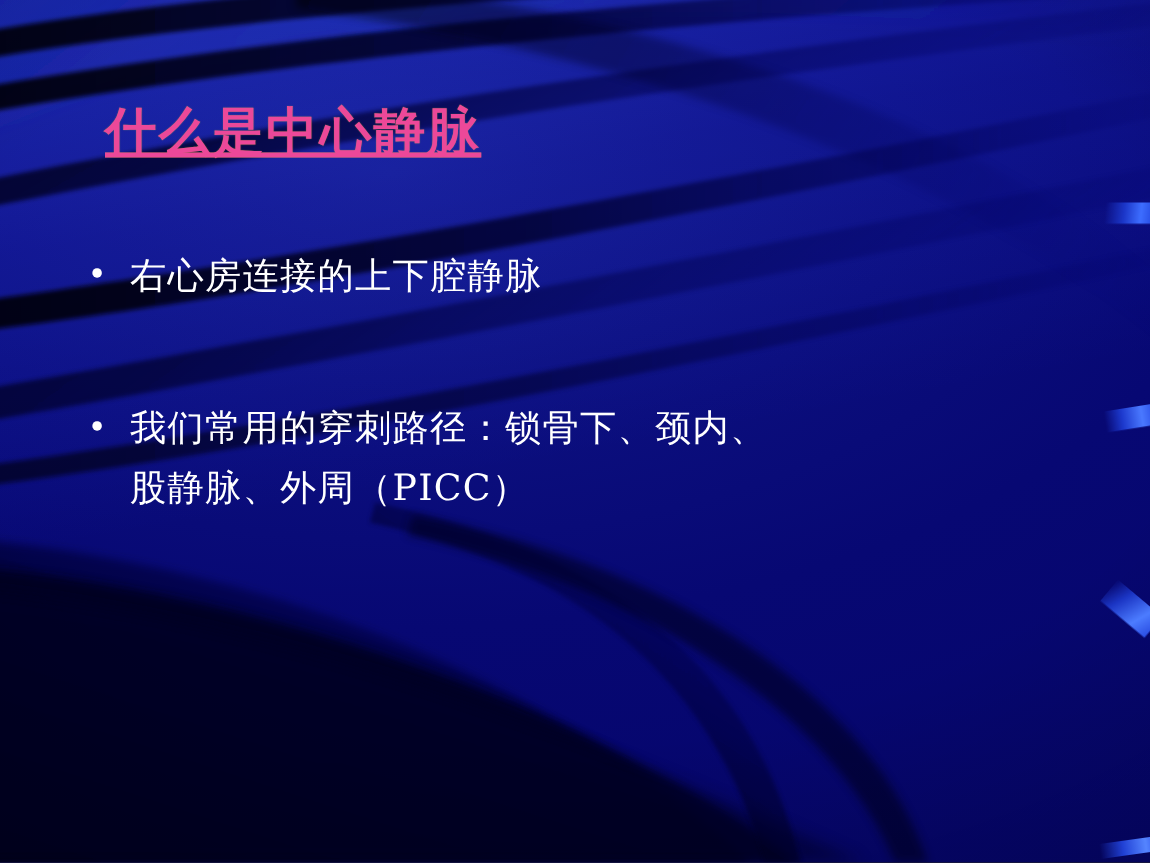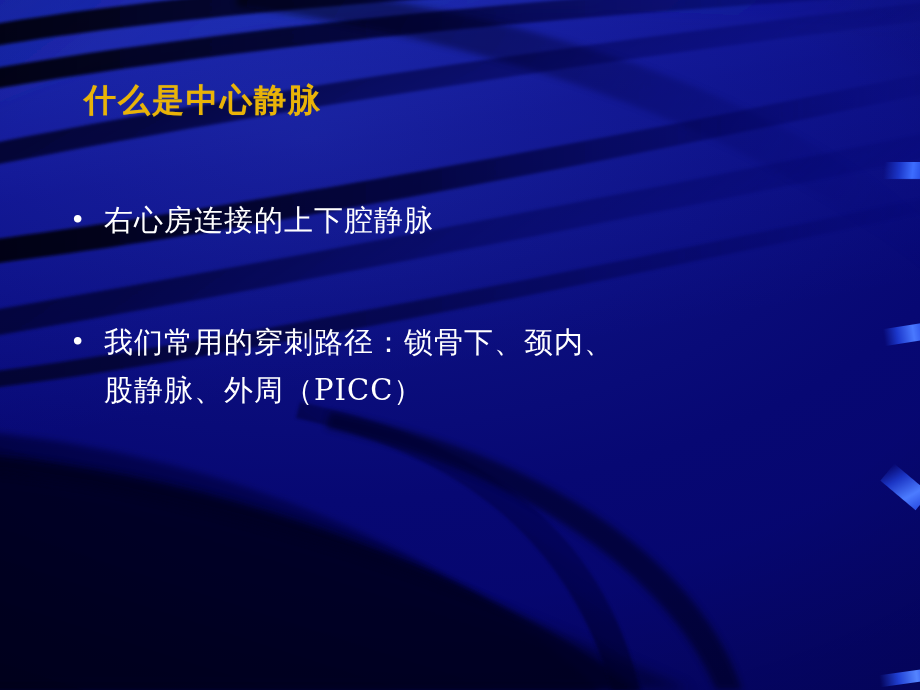--- a/index.html
+++ b/index.html
@@ -84,26 +84,27 @@
   .content {
     position: absolute;
     inset: 0;
   }
   .title {
     position: absolute;
     left: 84px;
     top: 82px;
     font-family: "DejaVu Serif", "Liberation Serif", serif;
     font-weight: bold;
-    font-size: 32px;
+    font-size: 41px;
     line-height: 1.15;
     letter-spacing: 2px;
-    color: #eab308;
+    color: #ec4899;
     white-space: nowrap;
     text-shadow: 0 0 1px rgba(255,255,0,0.45);
+    text-decoration: underline;
   }
   .body {
     position: absolute;
     left: 70px;
     top: 196px;
     width: 790px;
   }
   .bullet-row {
     display: flex;
     align-items: flex-start;

